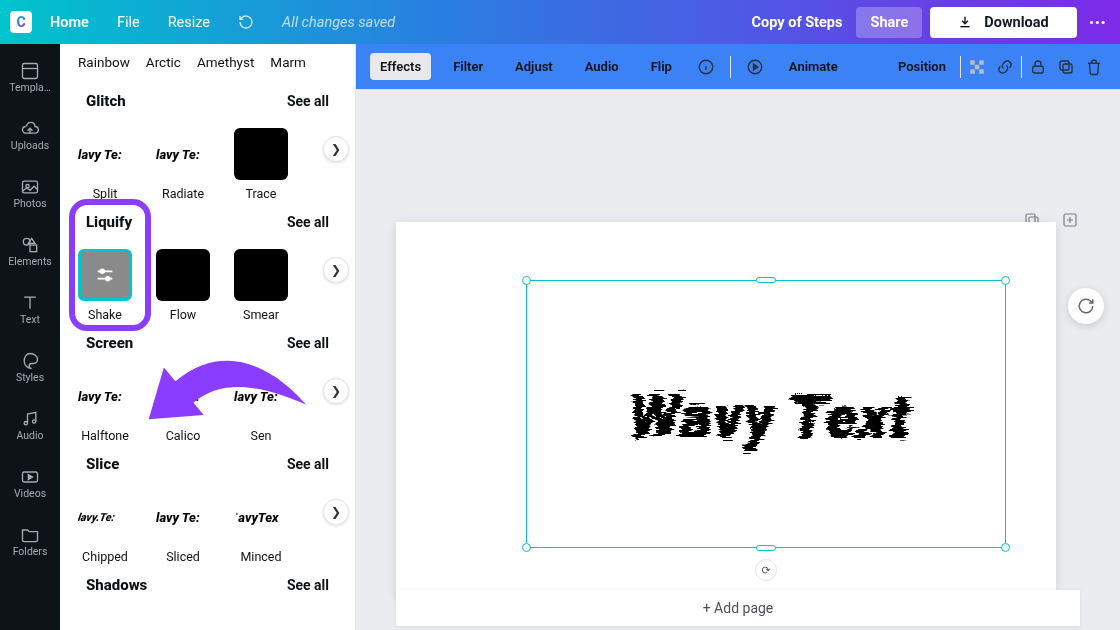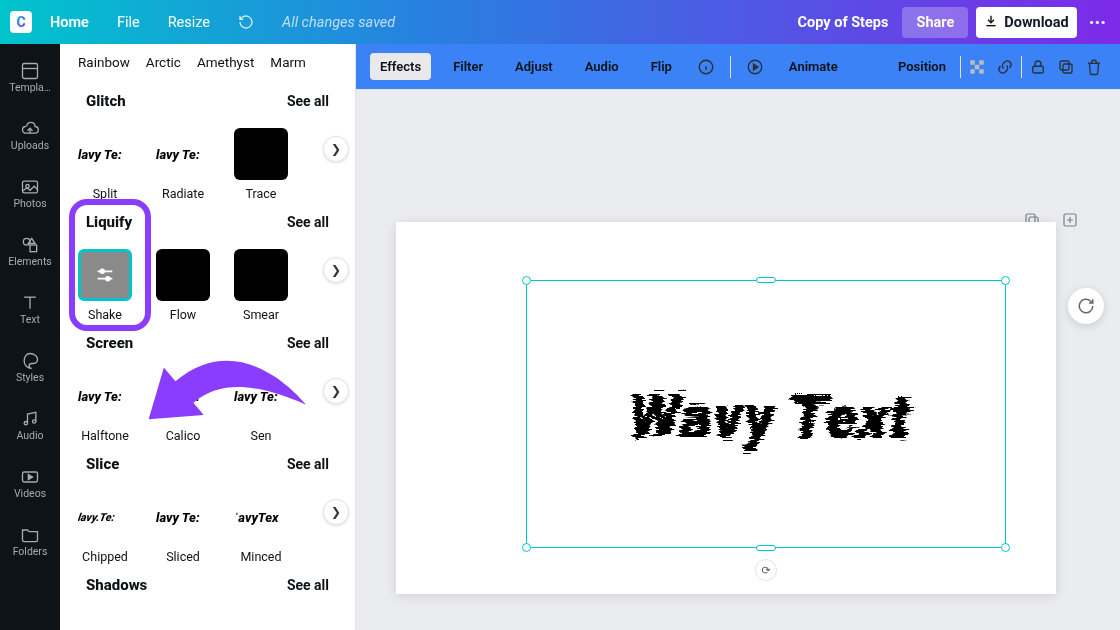--- a/index.html
+++ b/index.html
@@ -15,21 +15,21 @@
   .topbar{height:44px;background:linear-gradient(90deg,#00c4cc 0%,#2a7de1 40%,#7d2ae8 100%);display:flex;align-items:center;padding:0 10px;color:#fff;font-size:14.5px;}
   .topbar .left{display:flex;align-items:center;gap:8px;}
   .logo{width:22px;height:22px;background:#fff;border-radius:4px;display:flex;align-items:center;justify-content:center;}
   .logo span{background:linear-gradient(135deg,#00c4cc,#7d2ae8);-webkit-background-clip:text;background-clip:text;color:transparent;font-weight:800;font-size:14px;}
   .tbtn{padding:0 10px;height:44px;display:flex;align-items:center;cursor:pointer;font-weight:600;}
   .tlink{font-weight:400;}
   .tmuted{color:rgba(255,255,255,.7);font-style:italic;padding-left:10px;}
   .topbar .right{margin-left:auto;display:flex;align-items:center;gap:8px;}
   .doc-title{font-weight:700;margin-right:6px;}
   .share{background:rgba(255,255,255,.25);border-radius:4px;padding:7px 14px;font-weight:700;cursor:pointer;}
-  .download{background:#fff;color:#111827;border-radius:4px;padding:7px 8px;font-weight:700;display:flex;gap:6px;cursor:pointer;}
+  .download{background:#fff;color:#111827;border-radius:4px;padding:7px 28px;font-weight:700;display:flex;align-items:center;gap:12px;cursor:pointer;}
   .kebab{cursor:pointer;padding:0 4px;font-weight:900;font-size:18px;}
   
   .app{display:flex;height:586px;}
   
   .rail{width:60px;background:#0e1318;color:#bfc3c7;display:flex;flex-direction:column;align-items:center;padding-top:4px;font-size:10.5px;}
   .rail .it{width:60px;height:58px;display:flex;flex-direction:column;align-items:center;justify-content:center;color:#a6abb0;cursor:pointer;}
   .rail svg{display:block;}
   .rail-label{overflow:hidden;text-overflow:ellipsis;white-space:nowrap;width:56px;text-align:center;}
   
   .panel{width:296px;background:#fff;border-right:1px solid var(--border);overflow:hidden;position:relative;padding:0 0 0 18px;}
@@ -416,20 +416,23 @@
           <div class="hnd h-tl"></div>
           <div class="hnd h-tr"></div>
           <div class="hnd h-bl"></div>
           <div class="hnd h-br"></div>
           <div class="edge e-t"></div>
           <div class="edge e-b"></div>
           <div class="reload">⟳</div>
           <div class="wavy"><span class="jag">Wavy Text</span></div>
         </div>
       </div>
+      <div class="addpage">
+          <span>+ Add page</span>
+        </div>
       <div class="redo-fab">
           <svg width="18" height="18" viewBox="0 0 24 24" fill="none" stroke="#666" stroke-width="2">
             <path d="M21 12a9 9 0 1 1-3-6.7L21 8"></path>
             <path d="M21 3v5h-5"></path>
           </svg>
         </div>
     </div>
   </div>
 </div>
 

